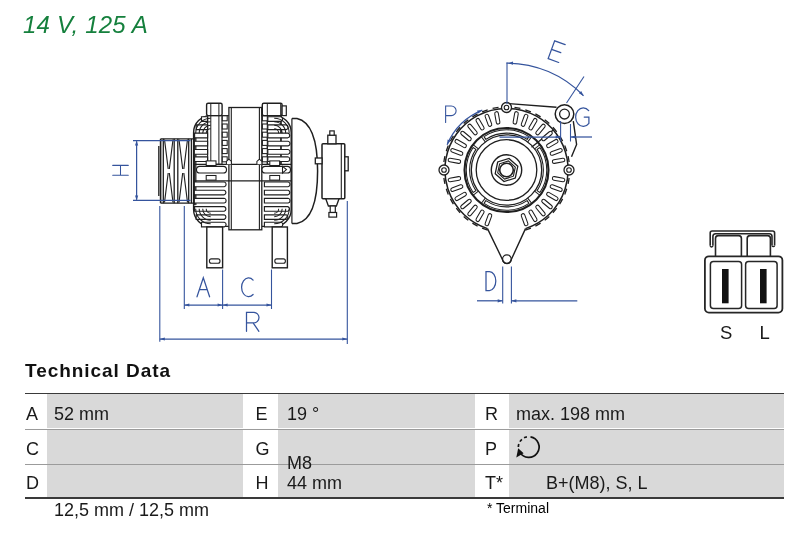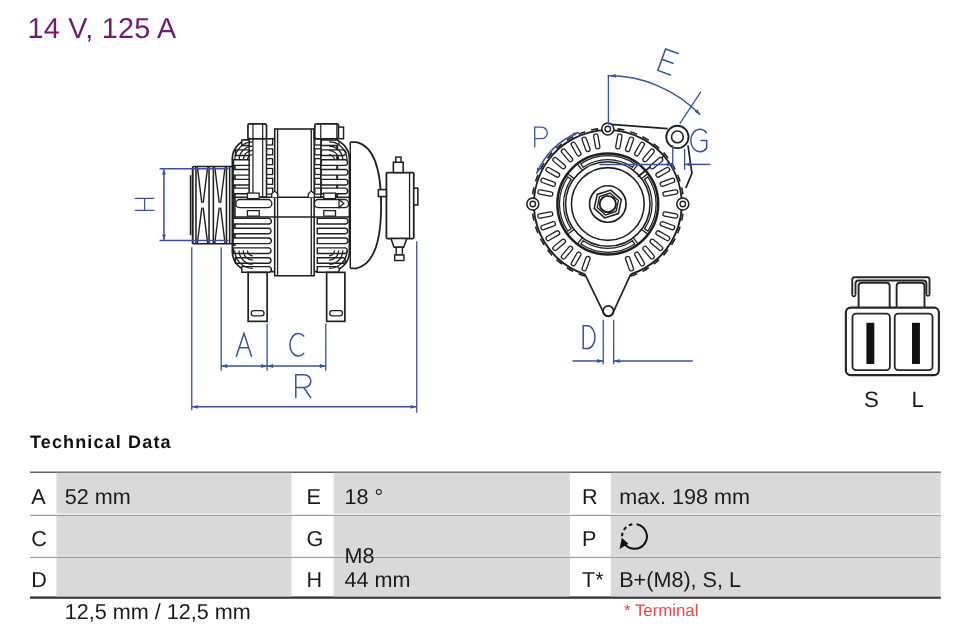--- a/index.html
+++ b/index.html
@@ -1,18 +1,18 @@
 <!DOCTYPE html>
 <html><head><meta charset="utf-8">
 <style>
 html,body{margin:0;padding:0;width:800px;height:533px;background:#fff;
 font-family:"Liberation Sans",sans-serif;}
 .abs{position:absolute;}
-#title{left:23px;top:10.5px;font-size:24px;color:#701a75;letter-spacing:0.2px;}
-#tdhead{left:25px;top:360px;font-size:15px;font-weight:bold;color:#111;letter-spacing:0.95px;}
+#title{left:23px;top:10.5px;font-size:24px;color:#15803d;letter-spacing:0.2px;font-style:italic;}
+#tdhead{left:25px;top:360px;font-size:19px;font-weight:bold;color:#111;letter-spacing:0.95px;}
 .cellgray{background:#d9d9d9;z-index:1;}
 .rowtxt{font-size:18px;color:#1a1a1a;z-index:4;}
 </style></head>
 <body>
 <svg class="abs" style="left:0;top:0;z-index:3" width="800" height="533" viewBox="0 0 800 533">
 <line x1="160.6" y1="138.8" x2="160.6" y2="203.2" stroke="#1f1f1f" stroke-width="1.6"></line>
 <line x1="163.3" y1="138.8" x2="163.3" y2="203.2" stroke="#1f1f1f" stroke-width="1.3"></line>
 <line x1="174.2" y1="138.8" x2="174.2" y2="203.2" stroke="#1f1f1f" stroke-width="1.3"></line>
 <line x1="177.8" y1="138.8" x2="177.8" y2="203.2" stroke="#1f1f1f" stroke-width="1.3"></line>
 <line x1="188.7" y1="138.8" x2="188.7" y2="203.2" stroke="#1f1f1f" stroke-width="1.3"></line>
@@ -365,32 +365,32 @@
 <div class="abs" style="left:25px;top:392.8px;width:759px;height:1.5px;background:#3a3a3a"></div>
 <div class="abs" style="left:25px;top:497px;width:759px;height:1.5px;background:#3a3a3a"></div>
 <div class="abs" style="left:25px;top:428.6px;width:759px;height:1.2px;background:#9b9b9b"></div>
 <div class="abs" style="left:25px;top:464px;width:759px;height:1.2px;background:#9b9b9b"></div>
 <div class="abs cellgray" style="left:47px;top:394.4px;width:196px;height:33.8px"></div>
 <div class="abs cellgray" style="left:278px;top:394.4px;width:197px;height:33.8px"></div>
 <div class="abs cellgray" style="left:509px;top:394.4px;width:275px;height:33.8px"></div>
 <div class="abs rowtxt" style="left:26px;top:397.6px;height:33.8px;line-height:33.8px">A</div>
 <div class="abs rowtxt" style="left:54px;top:397.6px;height:33.8px;line-height:33.8px">52 mm</div>
 <div class="abs rowtxt" style="left:255.5px;top:397.6px;height:33.8px;line-height:33.8px">E</div>
-<div class="abs rowtxt" style="left:287px;top:397.6px;height:33.8px;line-height:33.8px">18 °</div>
+<div class="abs rowtxt" style="left:287px;top:397.6px;height:33.8px;line-height:33.8px">19 °</div>
 <div class="abs rowtxt" style="left:485px;top:397.6px;height:33.8px;line-height:33.8px">R</div>
 <div class="abs rowtxt" style="left:516px;top:397.6px;height:33.8px;line-height:33.8px">max. 198 mm</div>
 <div class="abs cellgray" style="left:47px;top:429.8px;width:196px;height:33.8px"></div>
 <div class="abs cellgray" style="left:278px;top:429.8px;width:197px;height:33.8px"></div>
 <div class="abs cellgray" style="left:509px;top:429.8px;width:275px;height:33.8px"></div>
 <div class="abs rowtxt" style="left:26px;top:433.0px;height:33.8px;line-height:33.8px">C</div>
 <div class="abs rowtxt" style="left:255.5px;top:433.0px;height:33.8px;line-height:33.8px">G</div>
 <div class="abs rowtxt" style="left:287px;top:447px;height:33.8px;line-height:33.8px">M8</div>
 <div class="abs rowtxt" style="left:485px;top:433.0px;height:33.8px;line-height:33.8px">P</div>
 <div class="abs cellgray" style="left:47px;top:465.2px;width:196px;height:31.4px"></div>
 <div class="abs cellgray" style="left:278px;top:465.2px;width:197px;height:31.4px"></div>
 <div class="abs cellgray" style="left:509px;top:465.2px;width:275px;height:31.4px"></div>
 <div class="abs rowtxt" style="left:26px;top:468.4px;height:31.4px;line-height:31.4px">D</div>
 <div class="abs rowtxt" style="left:54px;top:495px;height:31.4px;line-height:31.4px">12,5 mm / 12,5 mm</div>
 <div class="abs rowtxt" style="left:255.5px;top:468.4px;height:31.4px;line-height:31.4px">H</div>
 <div class="abs rowtxt" style="left:287px;top:468.4px;height:31.4px;line-height:31.4px">44 mm</div>
 <div class="abs rowtxt" style="left:485px;top:468.4px;height:31.4px;line-height:31.4px">T*</div>
-<div class="abs rowtxt" style="left:516px;top:468.4px;height:31.4px;line-height:31.4px">B+(M8), S, L</div>
-<div class="abs" style="left:520px;top:499.8px;font-size:14px;color:#ef4444">* Terminal</div>
+<div class="abs rowtxt" style="left:546px;top:468.4px;height:31.4px;line-height:31.4px">B+(M8), S, L</div>
+<div class="abs" style="left:487px;top:499.8px;font-size:14px;color:#000000">* Terminal</div>
 
 </body></html>

